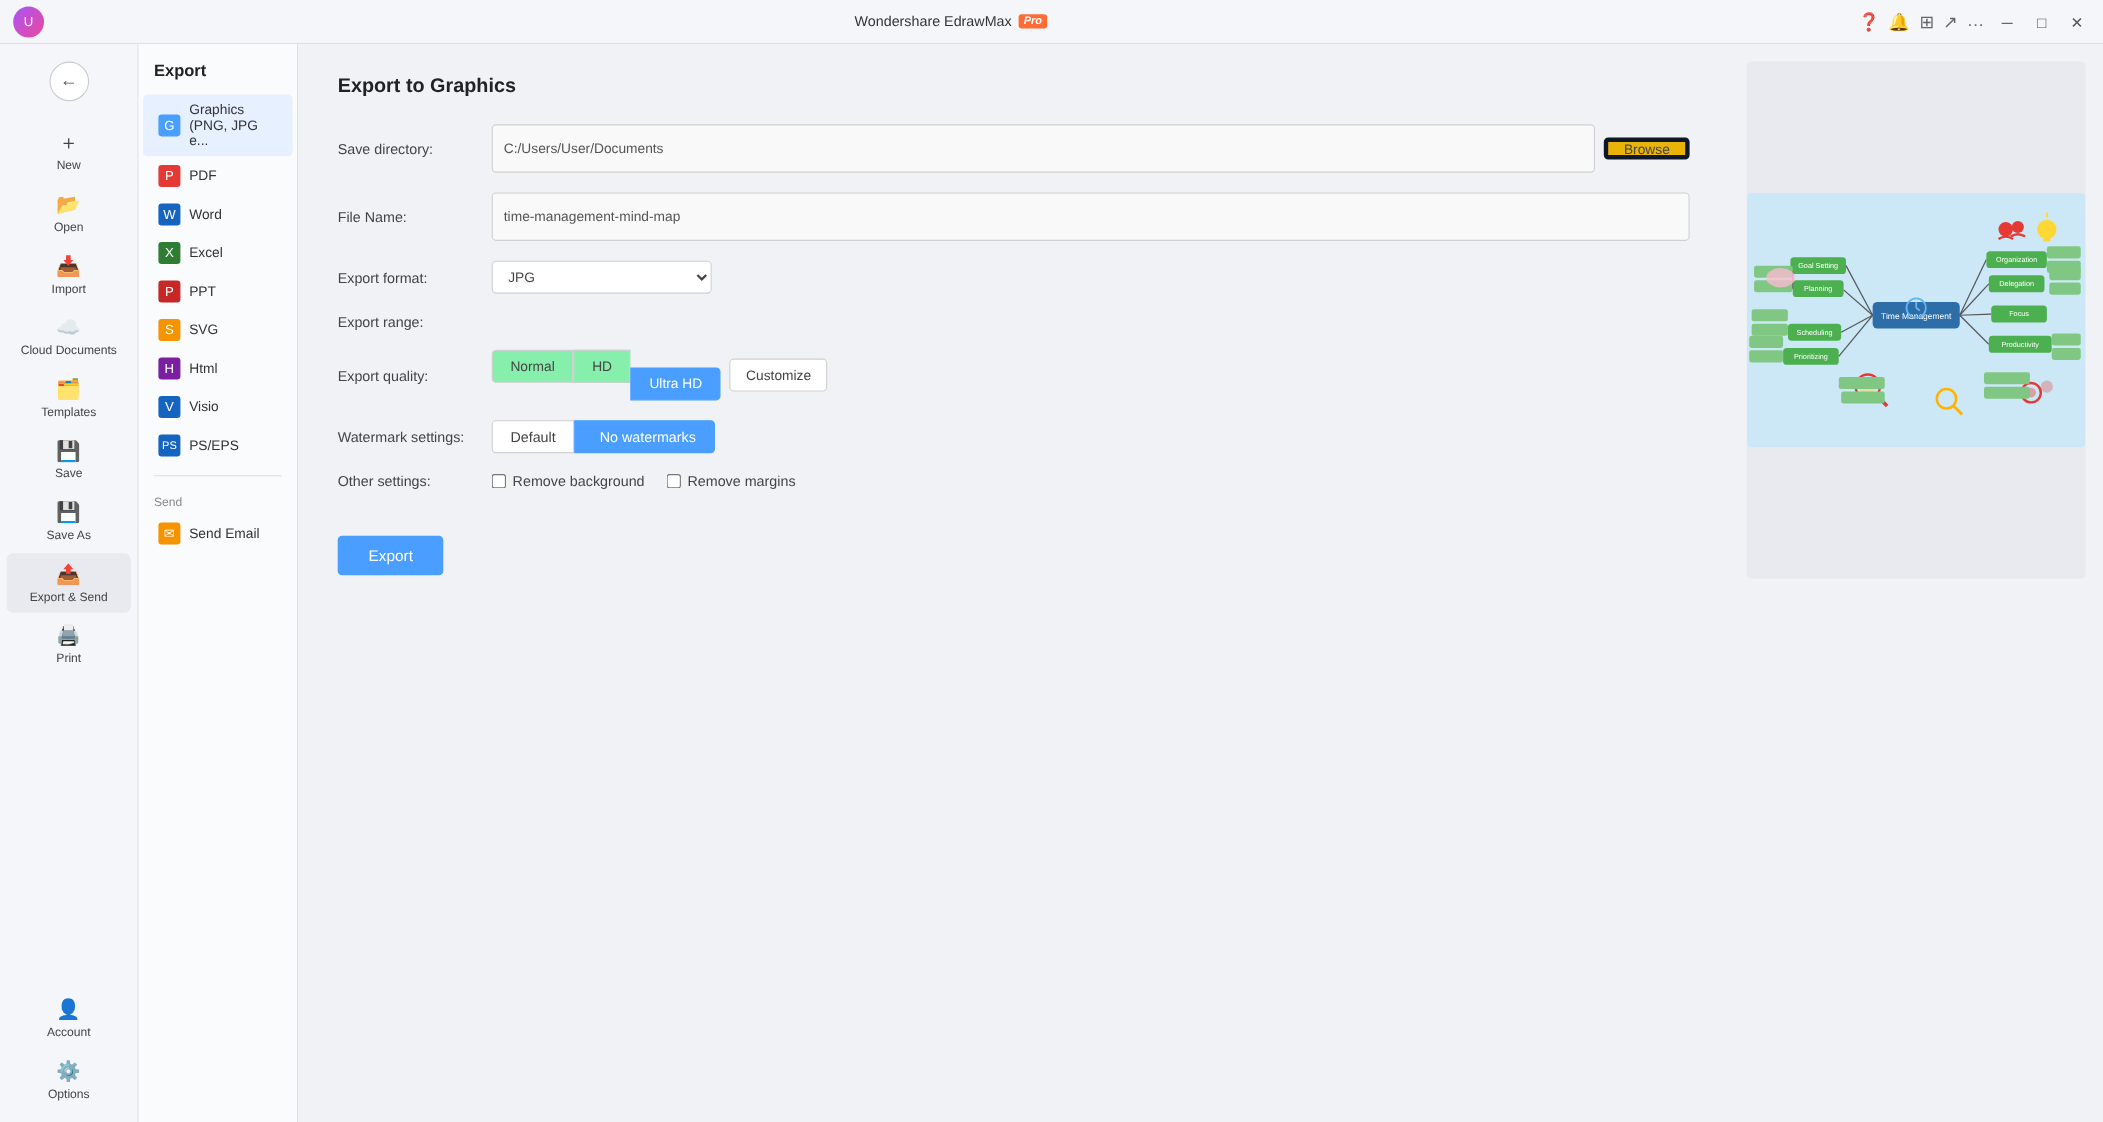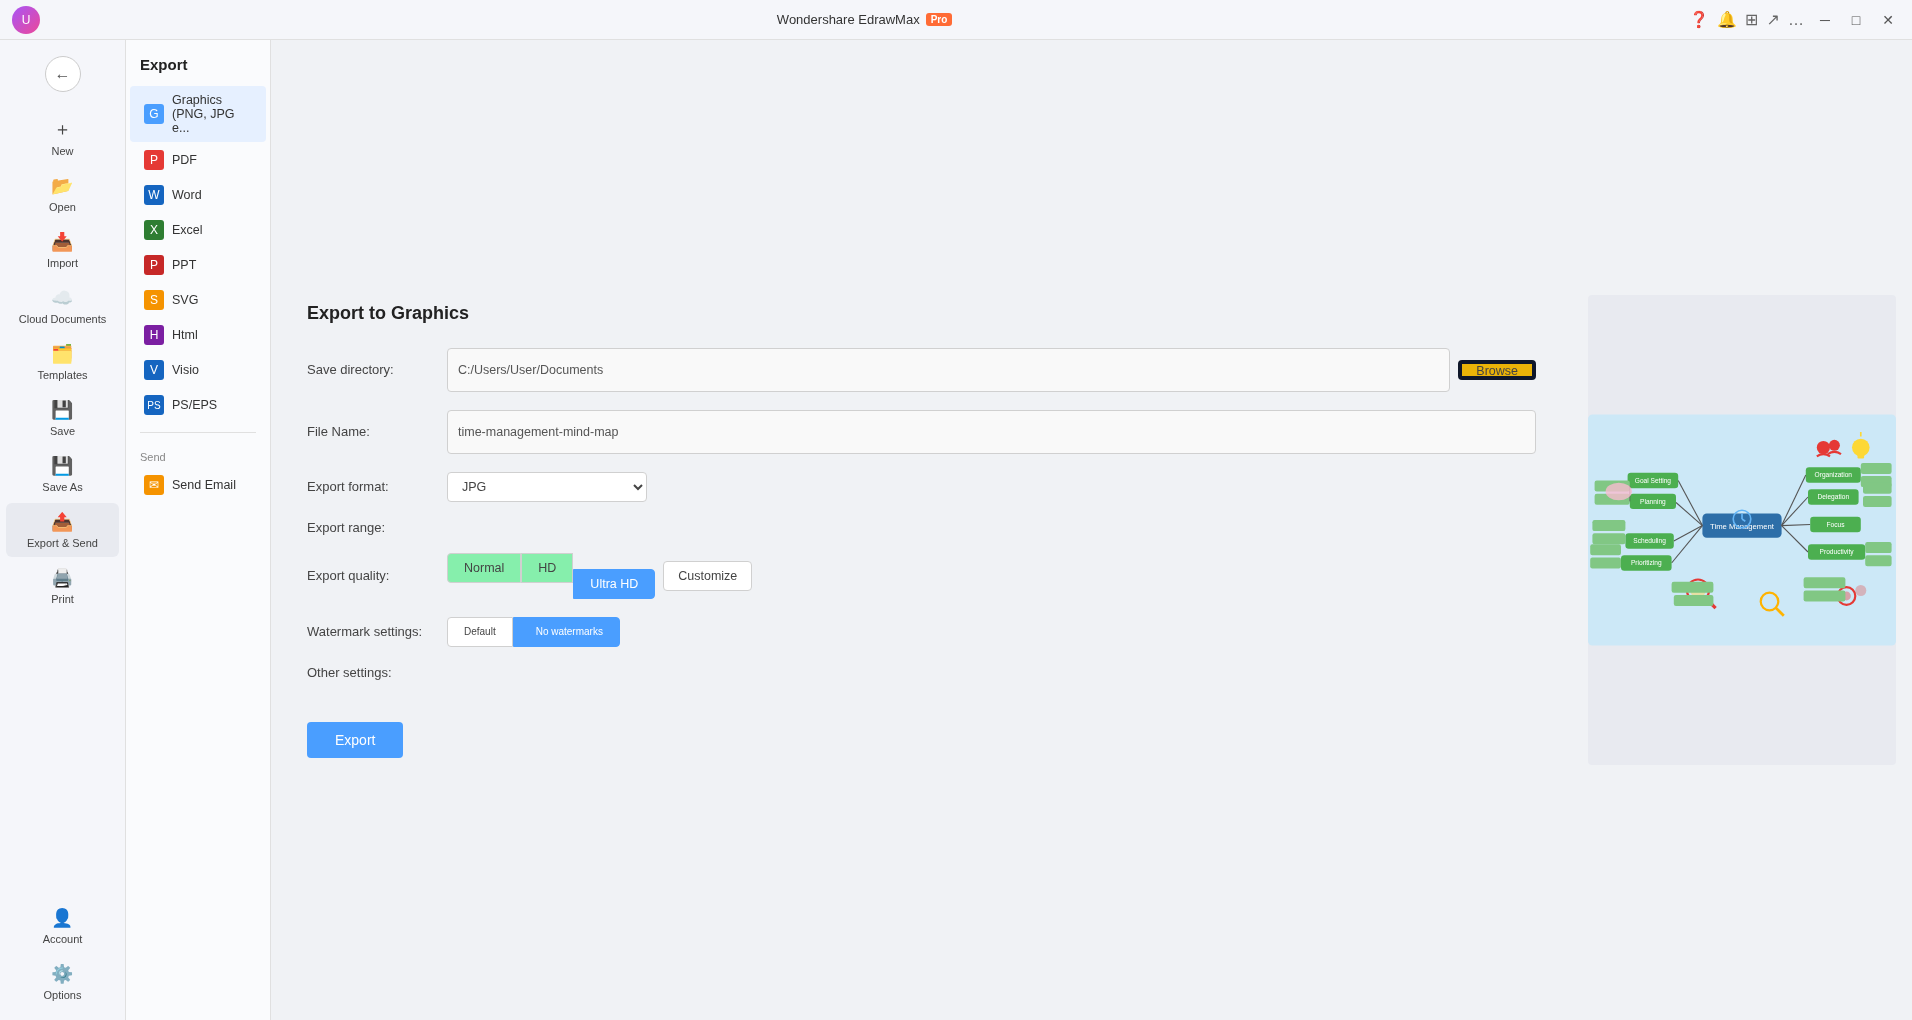--- a/index.html
+++ b/index.html
@@ -24,20 +24,21 @@
       color: #333;
       font-weight: 500;
     }
     .pro-badge {
       background: #ff6b35;
       color: white;
       font-size: 10px;
       padding: 1px 5px;
       border-radius: 3px;
       font-weight: 600;
+      font-style: italic;
     }
     .title-bar-controls {
       display: flex;
       gap: 8px;
     }
     .title-bar-right {
       display: flex;
       align-items: center;
       gap: 10px;
     }
@@ -153,21 +154,20 @@
     .icon-visio { background: #1565c0; color: white; }
     .icon-ps { background: #1565c0; color: white; }
     .icon-email { background: #f59300; color: white; }
 
     
     .main-content {
       flex: 1;
       display: flex;
       background: #f0f2f5;
       overflow: hidden;
-      align-items: center;
     }
 
     
     .export-form-area {
       flex: 1;
       padding: 28px 36px;
       overflow-y: auto;
     }
     .export-form-title {
       font-size: 18px;
@@ -260,21 +260,21 @@
     }
     .watermark-group {
       display: flex;
       gap: 0;
     }
     .watermark-btn {
       height: 30px;
       padding: 0 16px;
       border: 1px solid #d0d0d0;
       background: white;
-      font-size: 10px;
+      font-size: 13px;
       cursor: pointer;
       color: #444;
     }
     .watermark-btn:first-child { border-radius: 4px 0 0 4px; }
     .watermark-btn:last-child { border-radius: 0 4px 4px 0; padding-left: 22px; }
     .watermark-btn.active {
       background: #4a9eff;
       color: white;
       border-color: #4a9eff;
     }
@@ -528,20 +528,32 @@
           <div class="watermark-group">
             <button class="watermark-btn">Default</button>
             <button class="watermark-btn active">No watermarks</button>
           </div>
         </div>
       </div>
 
       
       <div class="form-row">
         <div class="form-label">Other settings:</div>
+        <div class="form-controls">
+          <div class="checkbox-group">
+            <label class="checkbox-label">
+              <input type="checkbox" class="checkbox-input" style="">
+              <span>Remove background</span>
+            </label>
+            <label class="checkbox-label">
+              <input type="checkbox" class="checkbox-input" style="">
+              <span>Remove margins</span>
+            </label>
+          </div>
+        </div>
       </div>
 
       
       <button class="export-btn">Export</button>
     </div>
 
     <div class="preview-area">
       <div class="preview-box">
 
         <svg class="preview-svg" viewBox="0 0 280 210" xmlns="http://www.w3.org/2000/svg">

